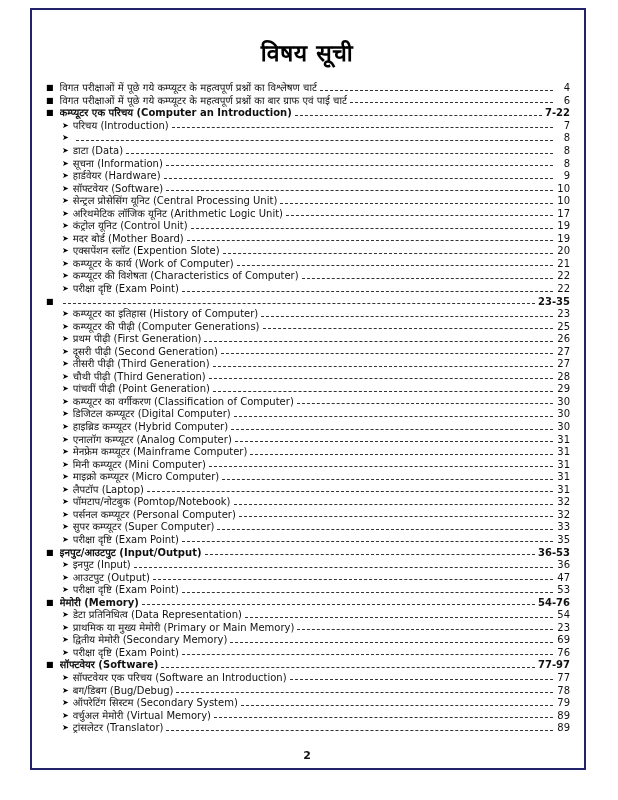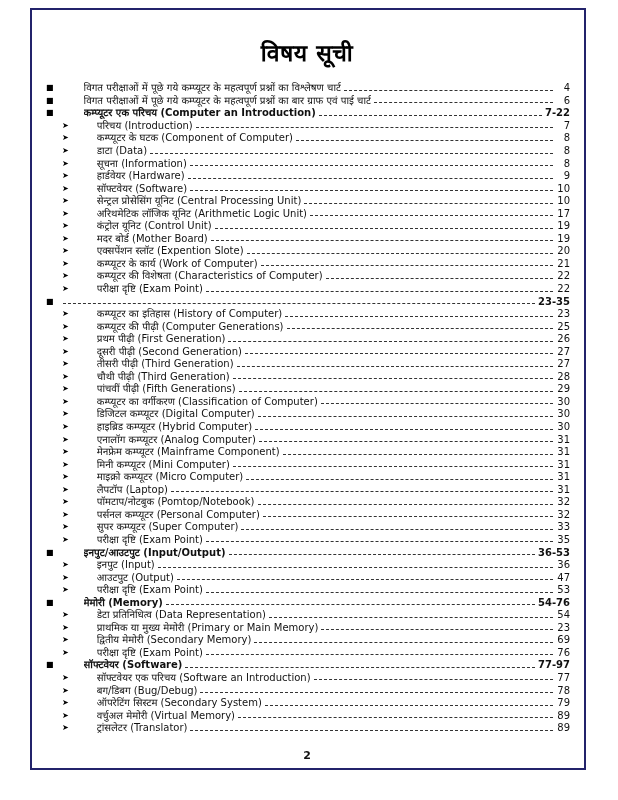--- a/index.html
+++ b/index.html
@@ -66,21 +66,20 @@
     margin-right: 4px;
     color: #000000;
   }
   .toc-row.section {
     font-weight: bold;
   }
   .label {
     flex: 0 0 auto;
     overflow: hidden;
     text-overflow: ellipsis;
-    margin-left: 24px;
   }
   .leader {
     flex: 1 1 auto;
     border-bottom: 1px dashed #333333;
     margin: 0 3px;
     transform: translateY(2px);
     min-width: 8px;
   }
   .pagenum {
     flex: 0 0 auto;
@@ -120,21 +119,20 @@
           <span class="pagenum">7-22</span>
         </div>
         <div class="toc-row sub">
           <span class="bullet">➤</span>
           <span class="label">परिचय (Introduction)</span>
           <span class="leader"></span>
           <span class="pagenum">7</span>
         </div>
         <div class="toc-row sub">
           <span class="bullet">➤</span>
-          <span class="label">कम्प्यूटर के घटक (Component of Computer)</span>
           <span class="leader"></span>
           <span class="pagenum">8</span>
         </div>
         <div class="toc-row sub">
           <span class="bullet">➤</span>
           <span class="label">डाटा (Data)</span>
           <span class="leader"></span>
           <span class="pagenum">8</span>
         </div>
         <div class="toc-row sub">
@@ -239,21 +237,21 @@
           <span class="pagenum">27</span>
         </div>
         <div class="toc-row sub">
           <span class="bullet">➤</span>
           <span class="label">चौथी पीढ़ी (Third Generation)</span>
           <span class="leader"></span>
           <span class="pagenum">28</span>
         </div>
         <div class="toc-row sub">
           <span class="bullet">➤</span>
-          <span class="label">पांचवीं पीढ़ी (Fifth Generations)</span>
+          <span class="label">पांचवीं पीढ़ी (Point Generation)</span>
           <span class="leader"></span>
           <span class="pagenum">29</span>
         </div>
         <div class="toc-row sub">
           <span class="bullet">➤</span>
           <span class="label">कम्प्यूटर का वर्गीकरण (Classification of Computer)</span>
           <span class="leader"></span>
           <span class="pagenum">30</span>
         </div>
         <div class="toc-row sub">
@@ -269,21 +267,21 @@
           <span class="pagenum">30</span>
         </div>
         <div class="toc-row sub">
           <span class="bullet">➤</span>
           <span class="label">एनालॉग कम्प्यूटर (Analog Computer)</span>
           <span class="leader"></span>
           <span class="pagenum">31</span>
         </div>
         <div class="toc-row sub">
           <span class="bullet">➤</span>
-          <span class="label">मेनफ्रेम कम्प्यूटर (Mainframe Component)</span>
+          <span class="label">मेनफ्रेम कम्प्यूटर (Mainframe Computer)</span>
           <span class="leader"></span>
           <span class="pagenum">31</span>
         </div>
         <div class="toc-row sub">
           <span class="bullet">➤</span>
           <span class="label">मिनी कम्प्यूटर (Mini Computer)</span>
           <span class="leader"></span>
           <span class="pagenum">31</span>
         </div>
         <div class="toc-row sub">

